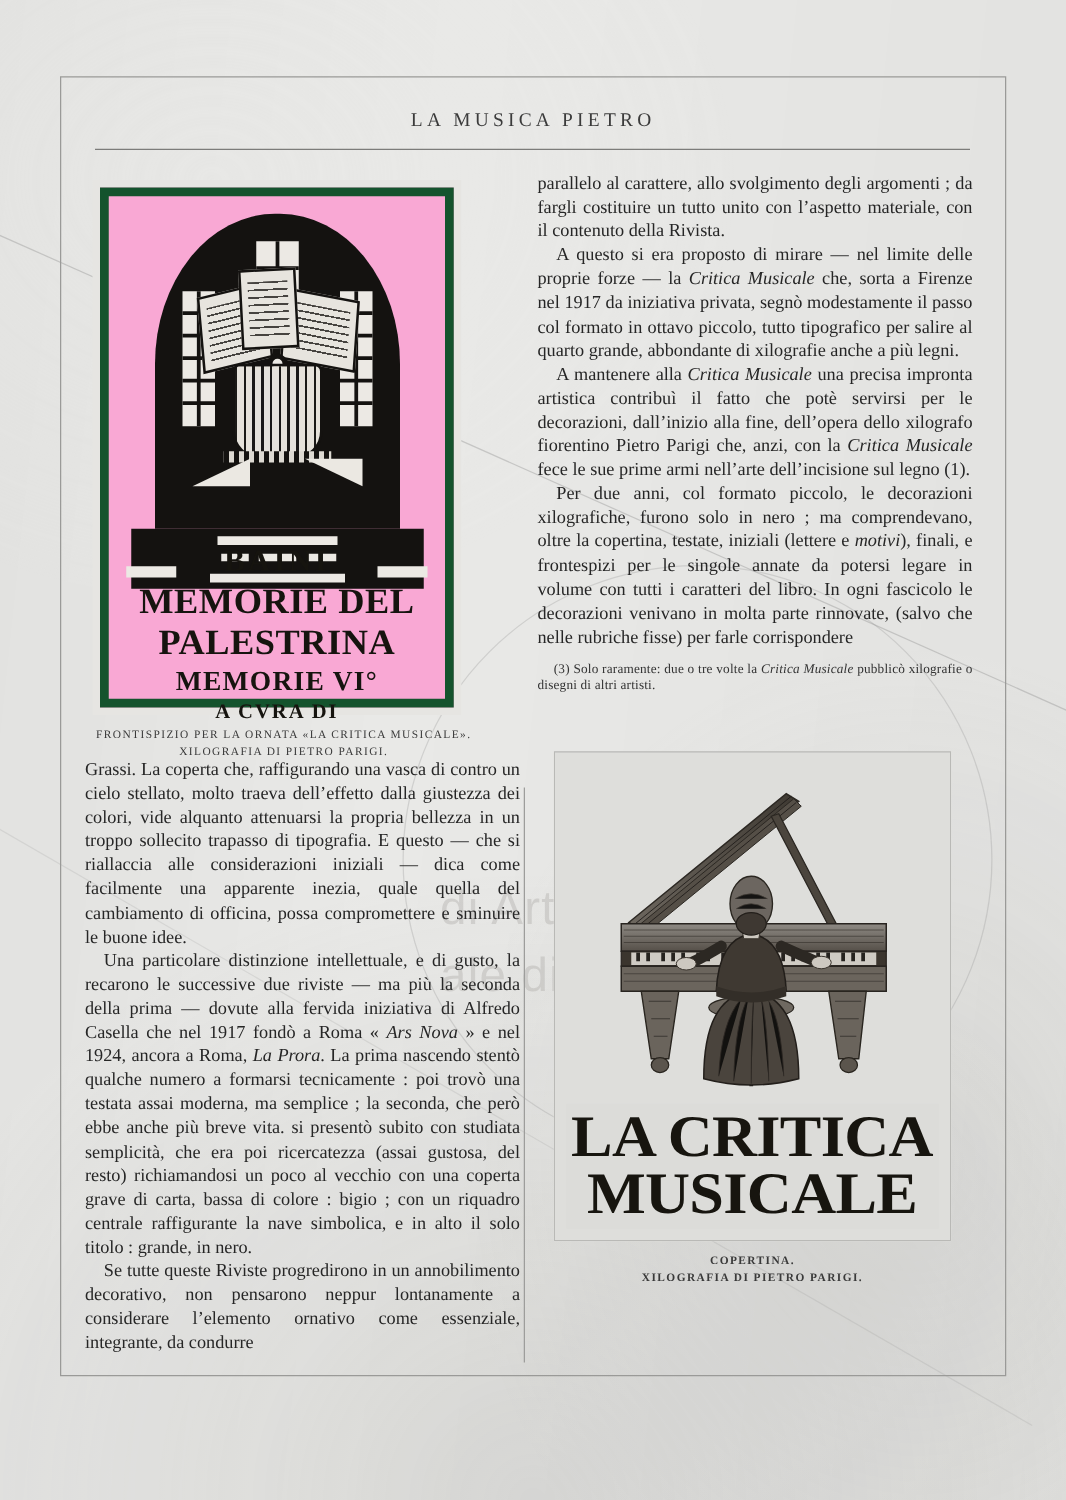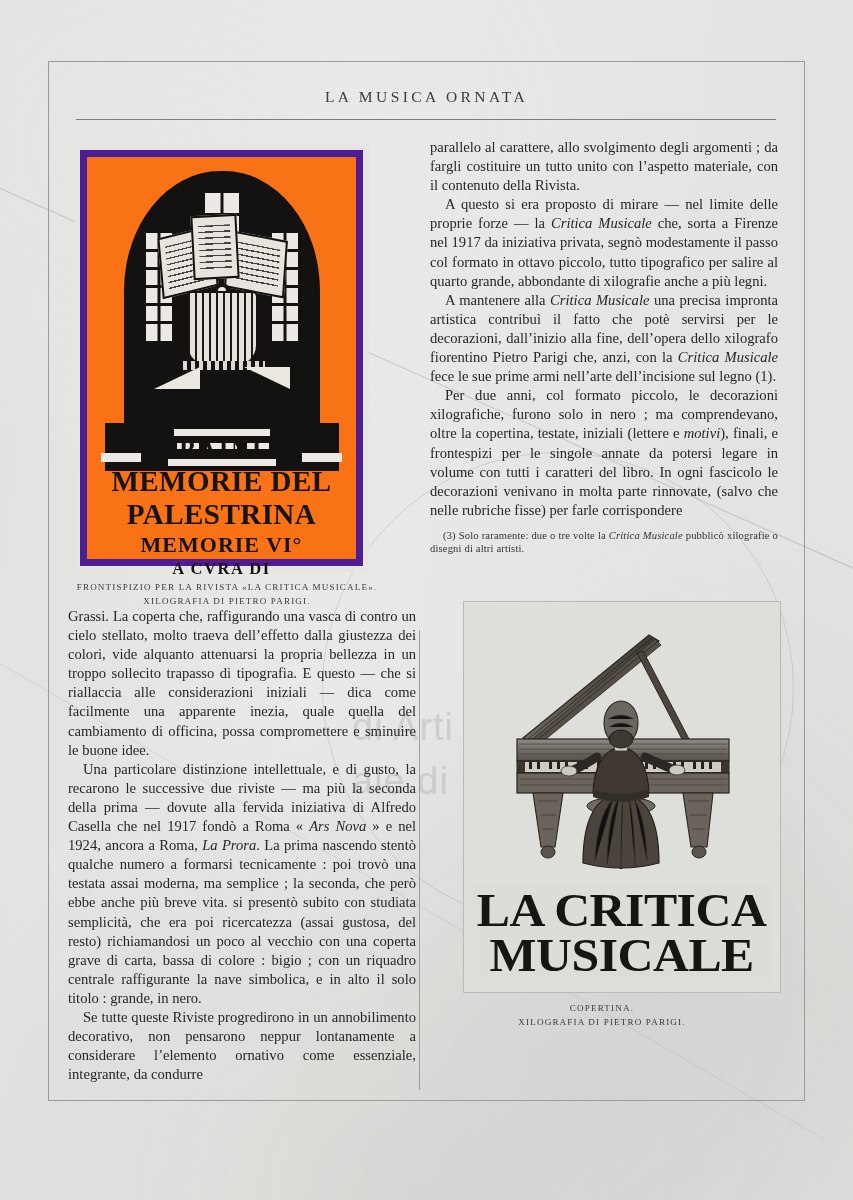--- a/index.html
+++ b/index.html
@@ -144,22 +144,22 @@
   .fig1 {
     position: absolute;
     left: 74px; top: 144px;
     width: 295px; height: 428px;
     background: #e6e5e2;
     box-sizing: border-box;
   }
   .fig1 .plate-border {
     position: absolute;
     inset: 6px;
-    border: 7px solid #4c1d95;
-    background: #f97316;
+    border: 7px solid #14532d;
+    background: #f9a8d4;
     box-sizing: border-box;
   }
   .fig1 .arch-block {
     position: absolute;
     left: 50%; top: 14px;
     width: 196px; height: 252px;
     transform: translateX(-50%);
   }
   
   .arch-mass {
@@ -277,21 +277,20 @@
     position: absolute;
     left: 443px; top: 601px;
     width: 318px; height: 450px;
   }
   .fig2 .plate {
     position: absolute;
     left: 0; top: 0;
     width: 318px; height: 392px;
     background: #dededb;
     box-shadow: inset 0 0 0 1px rgba(140,140,138,.45);
-    margin-left: 20px;
   }
   .fig2 .piano-area {
     position: absolute;
     left: 8px; top: 10px; width: 302px; height: 268px;
     overflow: hidden;
   }
   .fig2 .title-area {
     position: absolute;
     left: 10px; top: 282px; width: 298px; height: 100px;
     background: #dcdcd9;
@@ -306,20 +305,21 @@
     letter-spacing: -0.5px;
     transform: scaleX(1.06);
   }
   .cm-1 { font-size: 47px; }
   .cm-2 { font-size: 47px; margin-top: 2px; }
 
   .fig2-caption {
     position: absolute;
     left: 0; top: 400px;
     width: 318px;
+    font-weight: bold;
   }
 
   
   .folio {
     position: absolute;
     left: 0; top: 1128px;
     width: 853px;
     text-align: center;
     font-size: 14px;
     letter-spacing: 2px;
@@ -335,21 +335,21 @@
   <div class="crease"></div>
   <div class="crease b"></div>
   <div class="watermark-ring"></div>
   <div class="watermark-text wm-1">di Arti Visive</div>
   <div class="watermark-text wm-2">ale di</div>
 
   <div class="frame">
     <div class="frame-inner"></div>
   </div>
 
-  <div class="running-head">LA MUSICA ORNATA</div>
+  <div class="running-head">LA MUSICA PIETRO</div>
   <div class="head-rule"></div>
 
   <div class="col-rule"></div>
 
   <div class="fig1">
     <div class="plate-border">
 
       <div class="arch-block">
         <div class="arch-mass"></div>
 
@@ -406,21 +406,21 @@
       <div class="fig1-lettering">
         <div class="lt-baini">BAINI</div>
         <div class="lt-memorie">MEMORIE DEL PALESTRINA</div>
         <div class="lt-capitolo">MEMORIE VI°</div>
         <div class="lt-acura">A CVRA DI</div>
       </div>
     </div>
   </div>
 
   <div class="fig1-caption caption">
-    <div>FRONTISPIZIO PER LA RIVISTA «LA CRITICA MUSICALE».</div>
+    <div>FRONTISPIZIO PER LA ORNATA «LA CRITICA MUSICALE».</div>
     <div>XILOGRAFIA DI PIETRO PARIGI.</div>
   </div>
 
   <div class="col-right">
     <div class="body-text">
       <p class="cont">parallelo al carattere, allo svolgimento degli argomenti ; da fargli costituire un tutto unito con l’aspetto materiale, con il contenuto della Rivista.</p>
       <p><span>A questo si era proposto di mirare — nel limite delle proprie forze — la </span><i>Critica Musicale</i><span> che, sorta a Firenze nel 1917 da iniziativa privata, segnò modestamente il passo col formato in ottavo piccolo, tutto tipografico per salire al quarto grande, abbondante di xilografie anche a più legni.</span></p>
       <p><span>A mantenere alla </span><i>Critica Musicale</i><span> una precisa impronta artistica contribuì il fatto che potè servirsi per le decorazioni, dall’inizio alla fine, dell’opera dello xilografo fiorentino Pietro Parigi che, anzi, con la </span><i>Critica Musicale</i><span> fece le sue prime armi nell’arte dell’incisione sul legno (1).</span></p>
       <p><span>Per due anni, col formato piccolo, le decorazioni xilografiche, furono solo in nero ; ma comprendevano, oltre la copertina, testate, iniziali (lettere e </span><i>motivi</i><span>), finali, e frontespizi per le singole annate da potersi legare in volume con tutti i caratteri del libro. In ogni fascicolo le decorazioni venivano in molta parte rinnovate, (salvo che nelle rubriche fisse) per farle corrispondere</span></p>
     </div>

